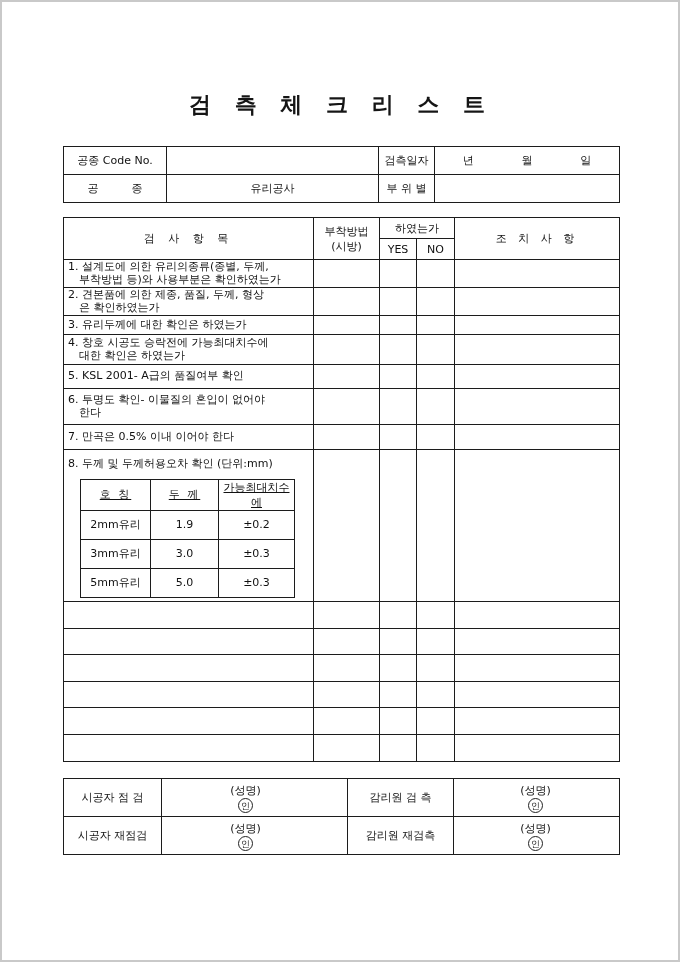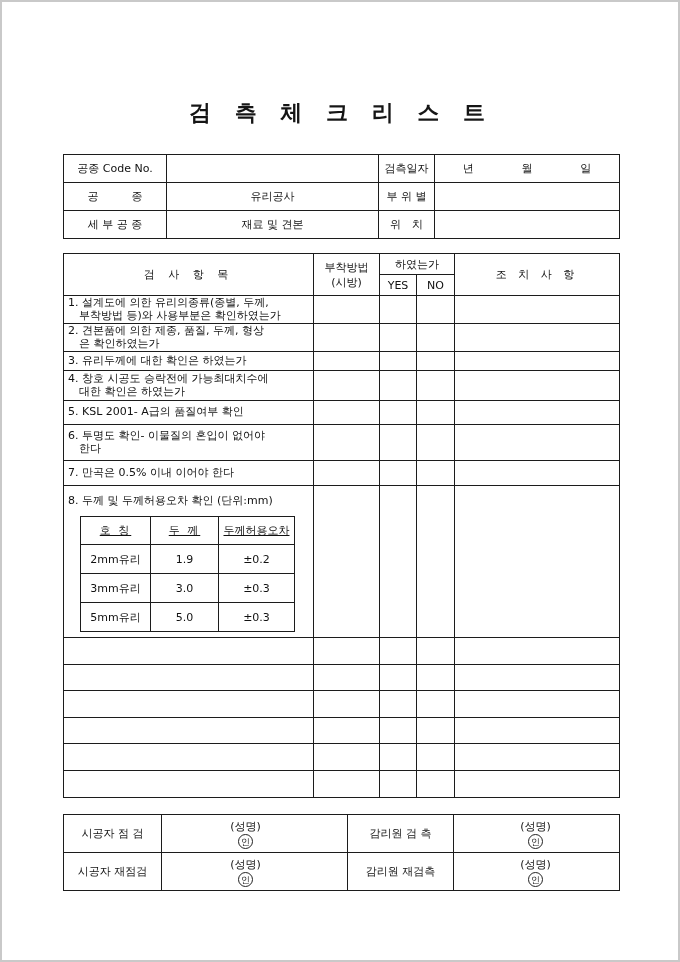--- a/index.html
+++ b/index.html
@@ -3,21 +3,21 @@
 <meta charset="utf-8">
 <style>
   * { margin:0; padding:0; box-sizing:border-box; }
   html,body { background:#e8e8e8; }
   .page {
     width:680px; height:962px; position:relative;
     background:#ffffff; border:2px solid #c9c9c9;
     font-family:"DejaVu Sans","Liberation Sans",sans-serif;
     color:#111; overflow:hidden;
   }
-  .content { position:absolute; left:60px; top:8px; width:558px; }
+  .content { position:absolute; left:60px; top:0; width:558px; }
   .title {
     margin-top:88px; text-align:center;
     font-family:"DejaVu Serif","Liberation Serif",serif;
     font-size:22px; font-weight:bold; letter-spacing:8px; color:#151515;
     white-space:nowrap;
   }
   table.t { border-collapse:collapse; table-layout:fixed; width:556px; margin-left:1px;padding-left:24px; }
   table.t td, table.t th {
     border:1px solid #1c1c1c; font-weight:normal; font-size:11px;
     overflow:hidden; vertical-align:middle;
@@ -89,26 +89,20 @@
               <span>일</span>
             </div>
           </td>
         </tr>
         <tr style="height:28px">
           <td class="lbl">공　　　종</td>
           <td class="val">유리공사</td>
           <td class="lbl">부 위 별</td>
           <td class="val"></td>
         </tr>
-        <tr style="height:28px">
-          <td class="lbl">세 부 공 종</td>
-          <td class="val">재료 및 견본</td>
-          <td class="lbl">위　치</td>
-          <td class="val"></td>
-        </tr>
       </tbody>
     </table>
 
     <table class="t main-t">
       <colgroup>
           <col class="ci">
           <col class="cc">
           <col class="cy">
           <col class="cn">
           <col class="ca">
@@ -202,21 +196,21 @@
             <table class="inner-t">
               <colgroup>
                   <col class="ic1">
                   <col class="ic2">
                   <col class="ic3">
                 </colgroup>
               <tbody>
                 <tr style="height:28px">
                   <th>호 칭</th>
                   <th>두 께</th>
-                  <th class="no-ls">두께허용오차</th>
+                  <th class="no-ls">가능최대치수에</th>
                 </tr>
                 <tr style="height:29px">
                   <td>2mm유리</td>
                   <td>1.9</td>
                   <td>±0.2</td>
                 </tr>
                 <tr style="height:29px">
                   <td>3mm유리</td>
                   <td>3.0</td>
                   <td>±0.3</td>

